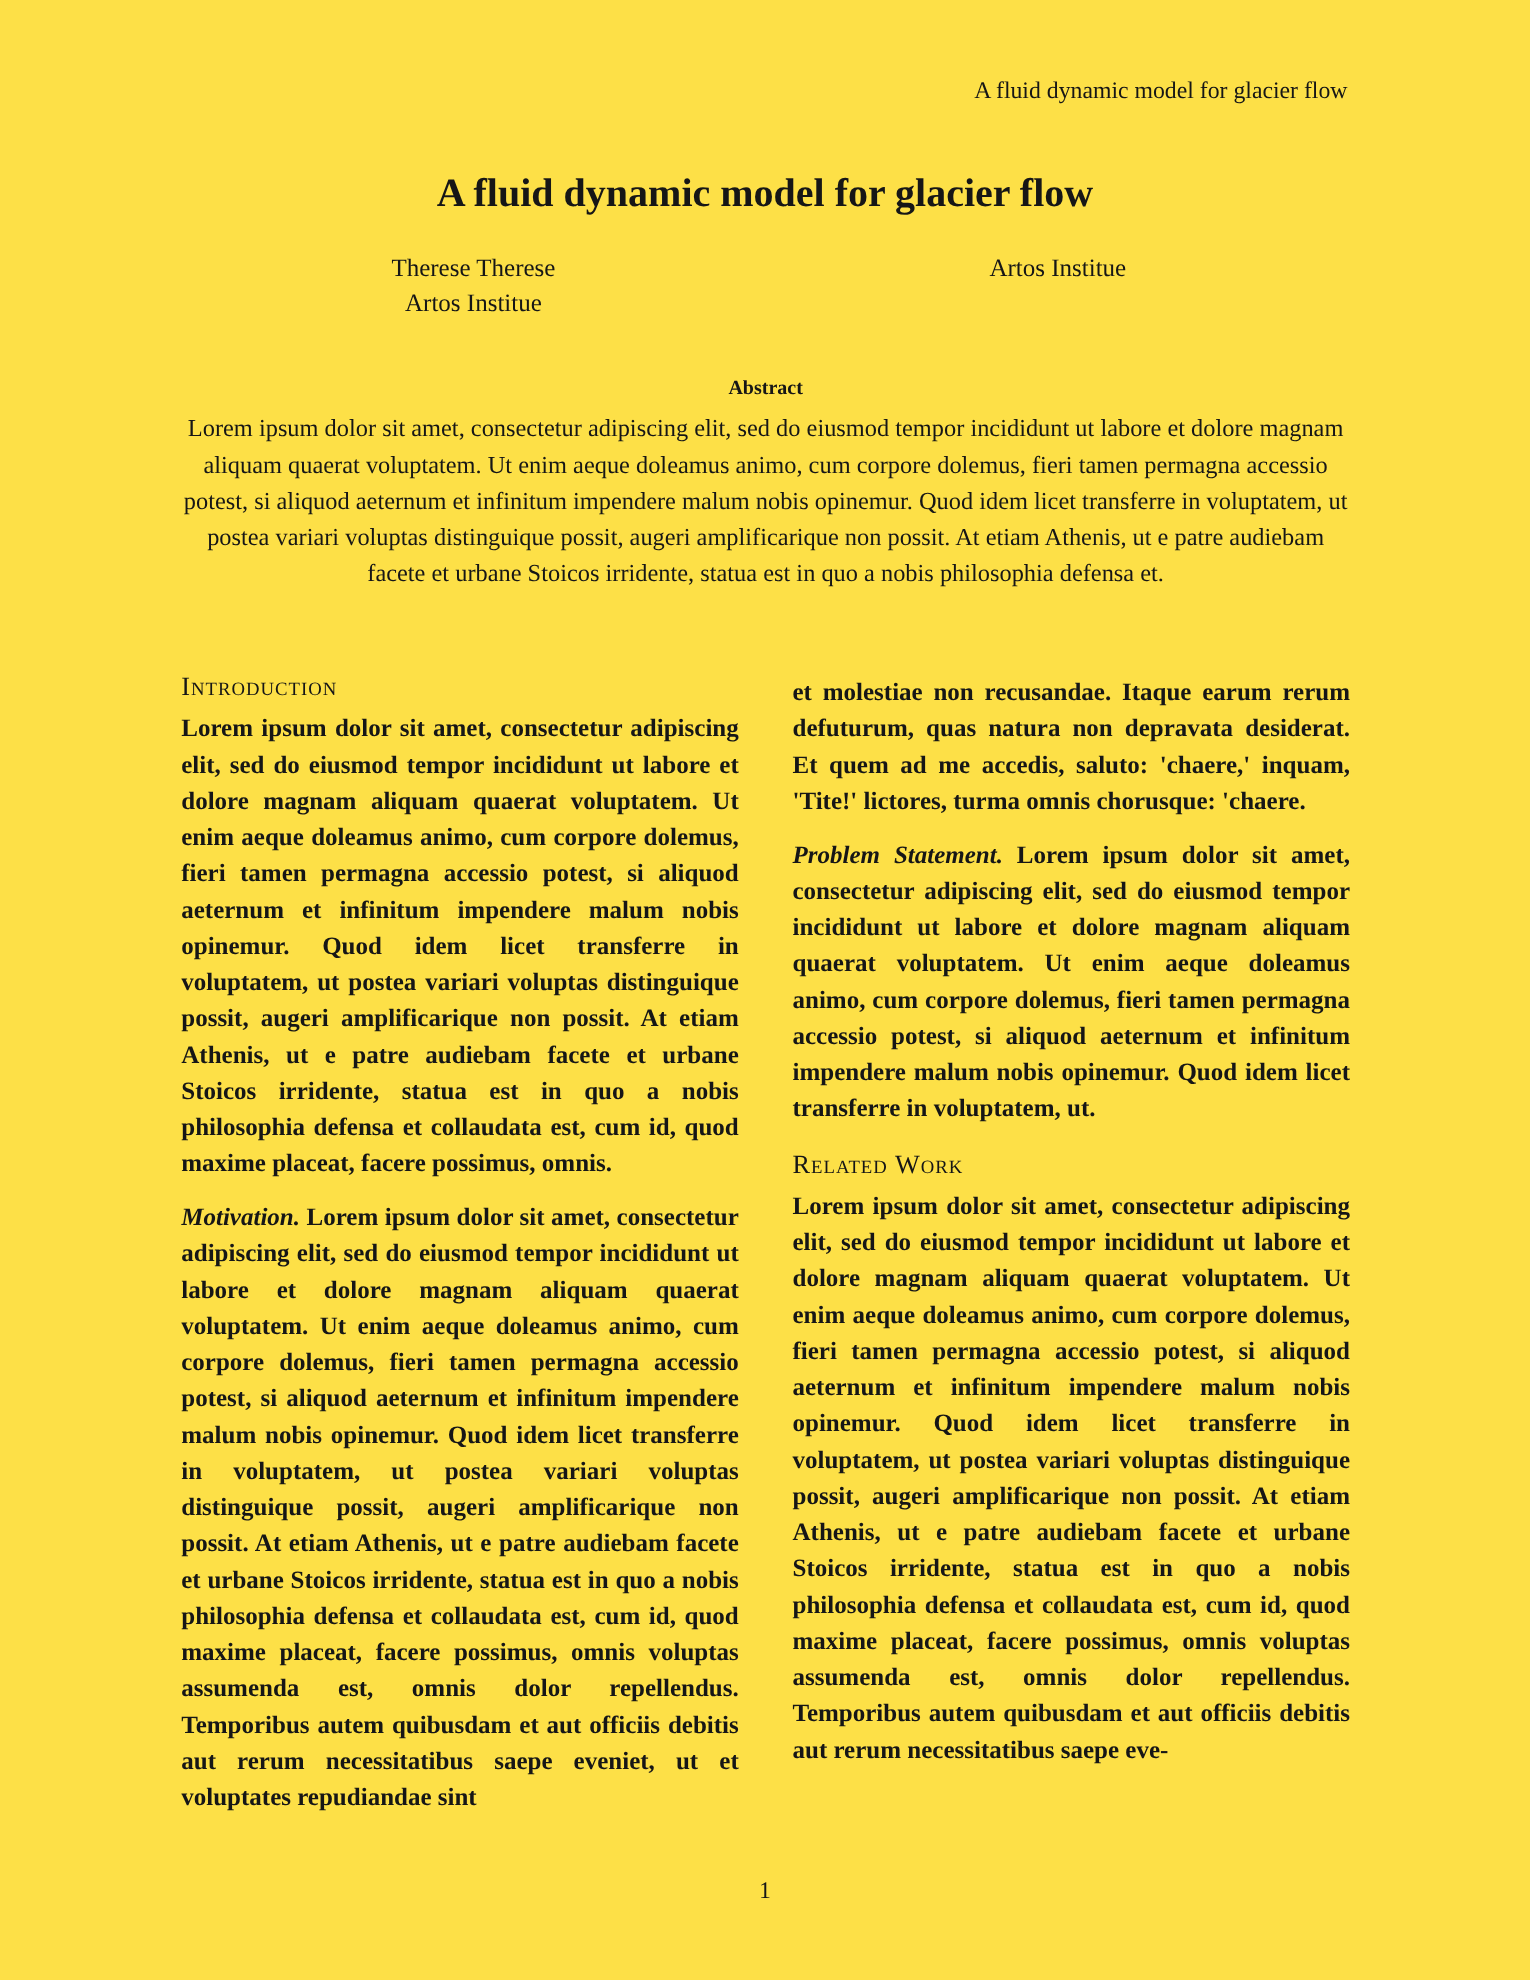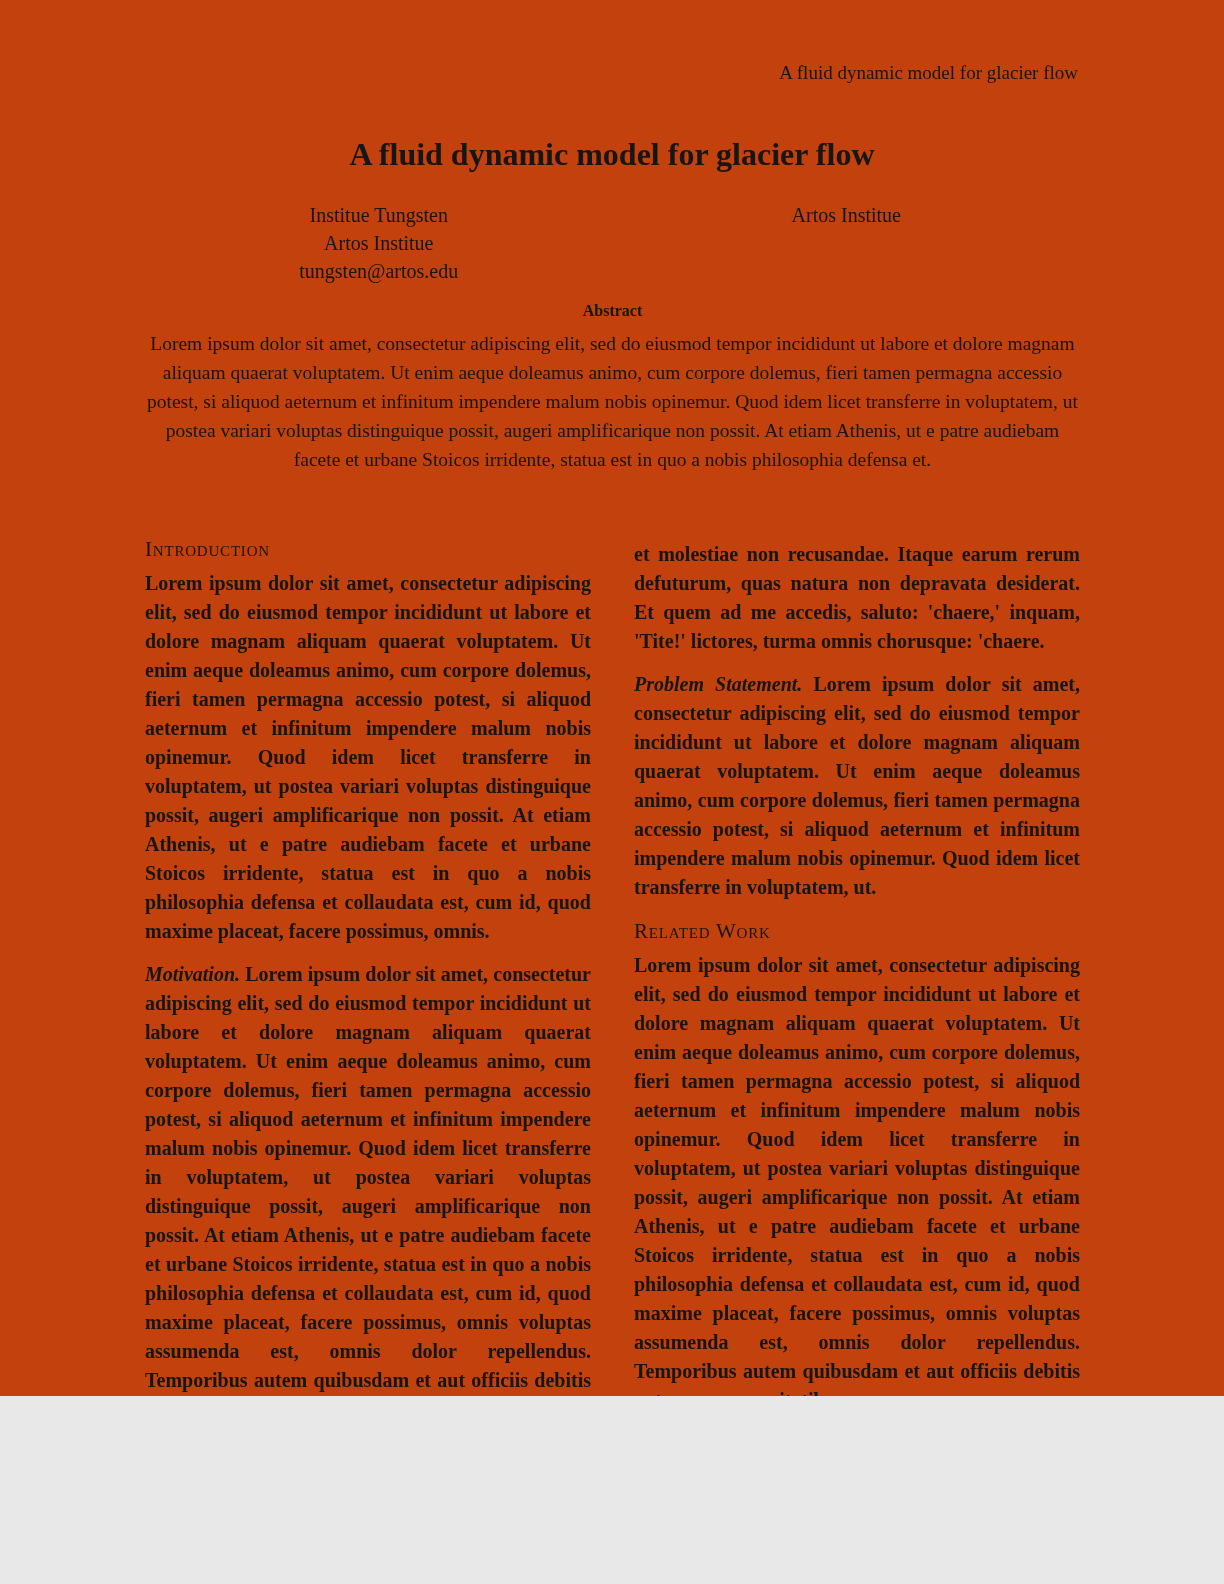--- a/index.html
+++ b/index.html
@@ -3,23 +3,23 @@
 <meta charset="utf-8">
 <style>
   html, body {
     margin: 0;
     padding: 0;
     background: #e8e8e8;
   }
   .page {
     position: relative;
     width: 1224px;
-    height: 1396px;
+    height: 1584px;
     margin: 0 auto;
-    background: #c2410c;
+    background: #fde047;
     color: #161616;
     font-family: "Liberation Serif", "DejaVu Serif", serif;
     overflow: hidden;
   }
   .running-header {
     position: absolute;
     top: 61px;
     right: 146px;
     font-size: 19px;
     line-height: 24px;
@@ -119,23 +119,22 @@
 <body>
 
 <div class="page">
 
   <div class="running-header">A fluid dynamic model for glacier flow</div>
 
   <h1 class="paper-title">A fluid dynamic model for glacier flow</h1>
 
   <div class="authors">
     <div class="author">
-      <div>Institue Tungsten</div>
+      <div>Therese Therese</div>
       <div>Artos Institue</div>
-      <div>tungsten@artos.edu</div>
     </div>
     <div class="author">
       <div>Artos Institue</div>
     </div>
   </div>
 
   <div class="abstract">
     <div class="abstract-heading">Abstract</div>
     <p class="abstract-text">Lorem ipsum dolor sit amet, consectetur adipiscing elit, sed do eiusmod tempor incididunt ut labore et dolore magnam aliquam quaerat voluptatem. Ut enim aeque doleamus animo, cum corpore dolemus, fieri tamen permagna accessio potest, si aliquod aeternum et infinitum impendere malum nobis opinemur. Quod idem licet transferre in voluptatem, ut postea variari voluptas distinguique possit, augeri amplificarique non possit. At etiam Athenis, ut e patre audiebam facete et urbane Stoicos irridente, statua est in quo a nobis philosophia defensa et.</p>
   </div>

